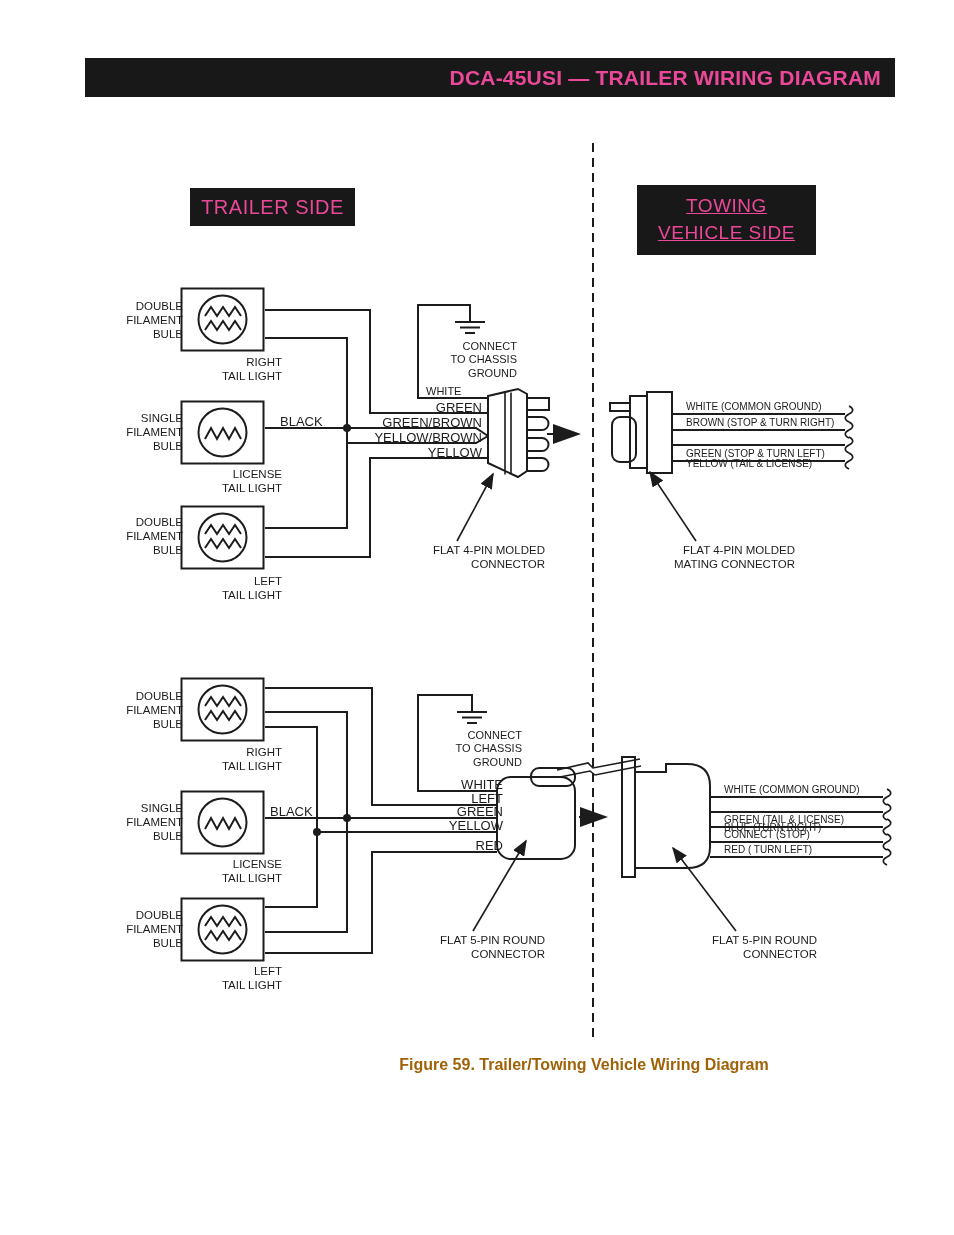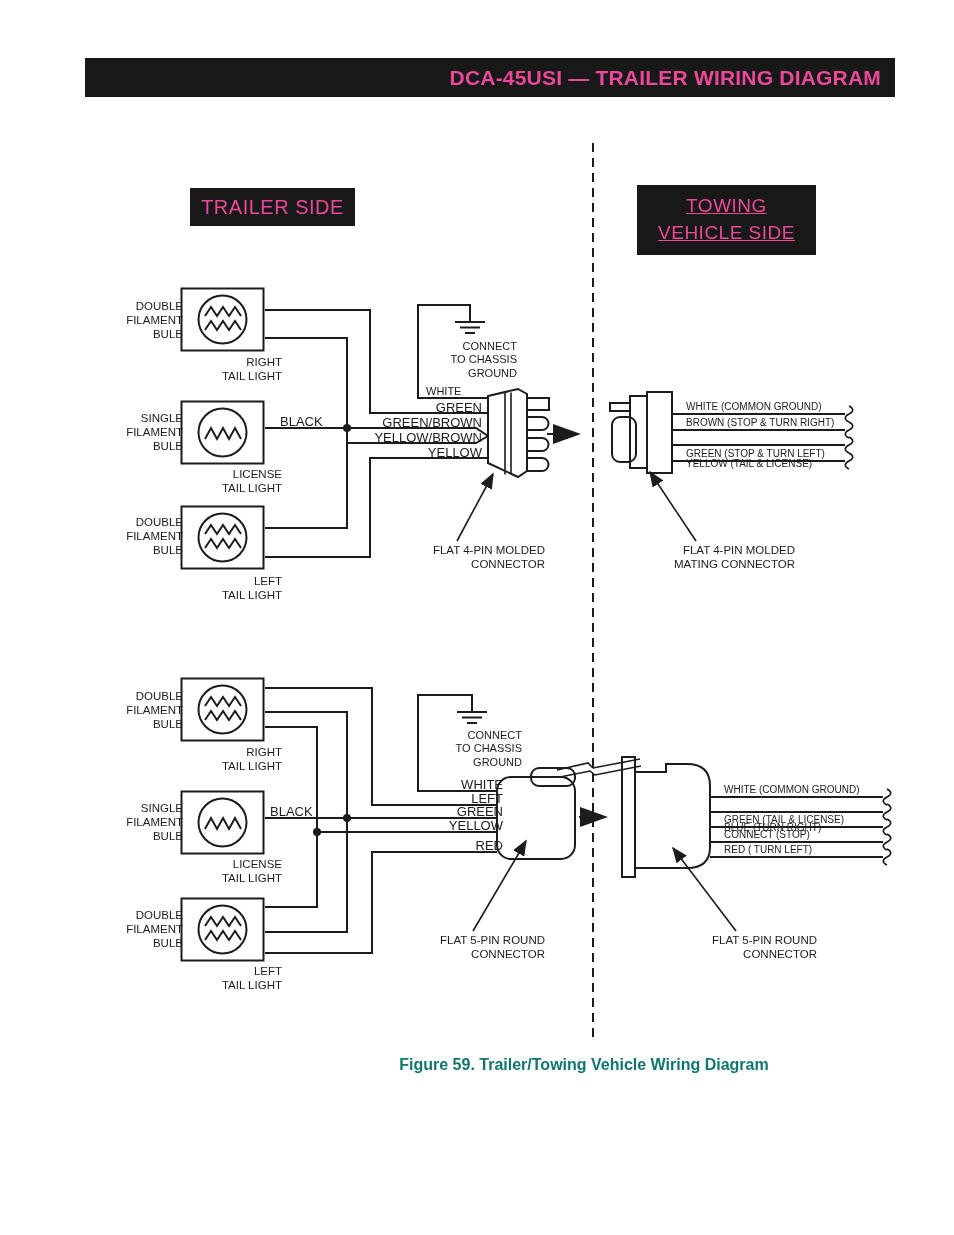--- a/index.html
+++ b/index.html
@@ -12,21 +12,21 @@
        line-height:26px;text-align:center;letter-spacing:.2px;}
   .sideL{left:190px;top:188px;width:165px;height:38px;font-size:20px;line-height:38px;text-align:center;letter-spacing:.5px;}
   .sideR{left:637px;top:185px;width:179px;height:70px;font-size:19px;line-height:27px;text-align:center;
          padding-top:7px;box-sizing:border-box;white-space:pre-line;letter-spacing:.5px;text-decoration:underline;}
   .lbl{position:absolute;color:#1c1c1c;white-space:pre-line;text-align:right;line-height:1.22;font-size:11.5px;}
   .la{text-align:left;}
   .w10{font-size:10px;}
   .w105{font-size:13px;}
   .w11{font-size:11px;}
   .cap{position:absolute;left:284px;top:1056px;width:600px;text-align:center;
-       font-size:16px;font-weight:bold;color:#0f766e;}
+       font-size:16px;font-weight:bold;color:#a16207;}
   svg{position:absolute;left:0;top:0;}
   .ink{stroke:#1c1c1c;stroke-width:2;fill:none;}
   .ink15{stroke:#1c1c1c;stroke-width:1.6;fill:none;}
   .fill{fill:#1c1c1c;stroke:none;}
 </style>
 </head>
 <body>
 
 <div class="page">
 

